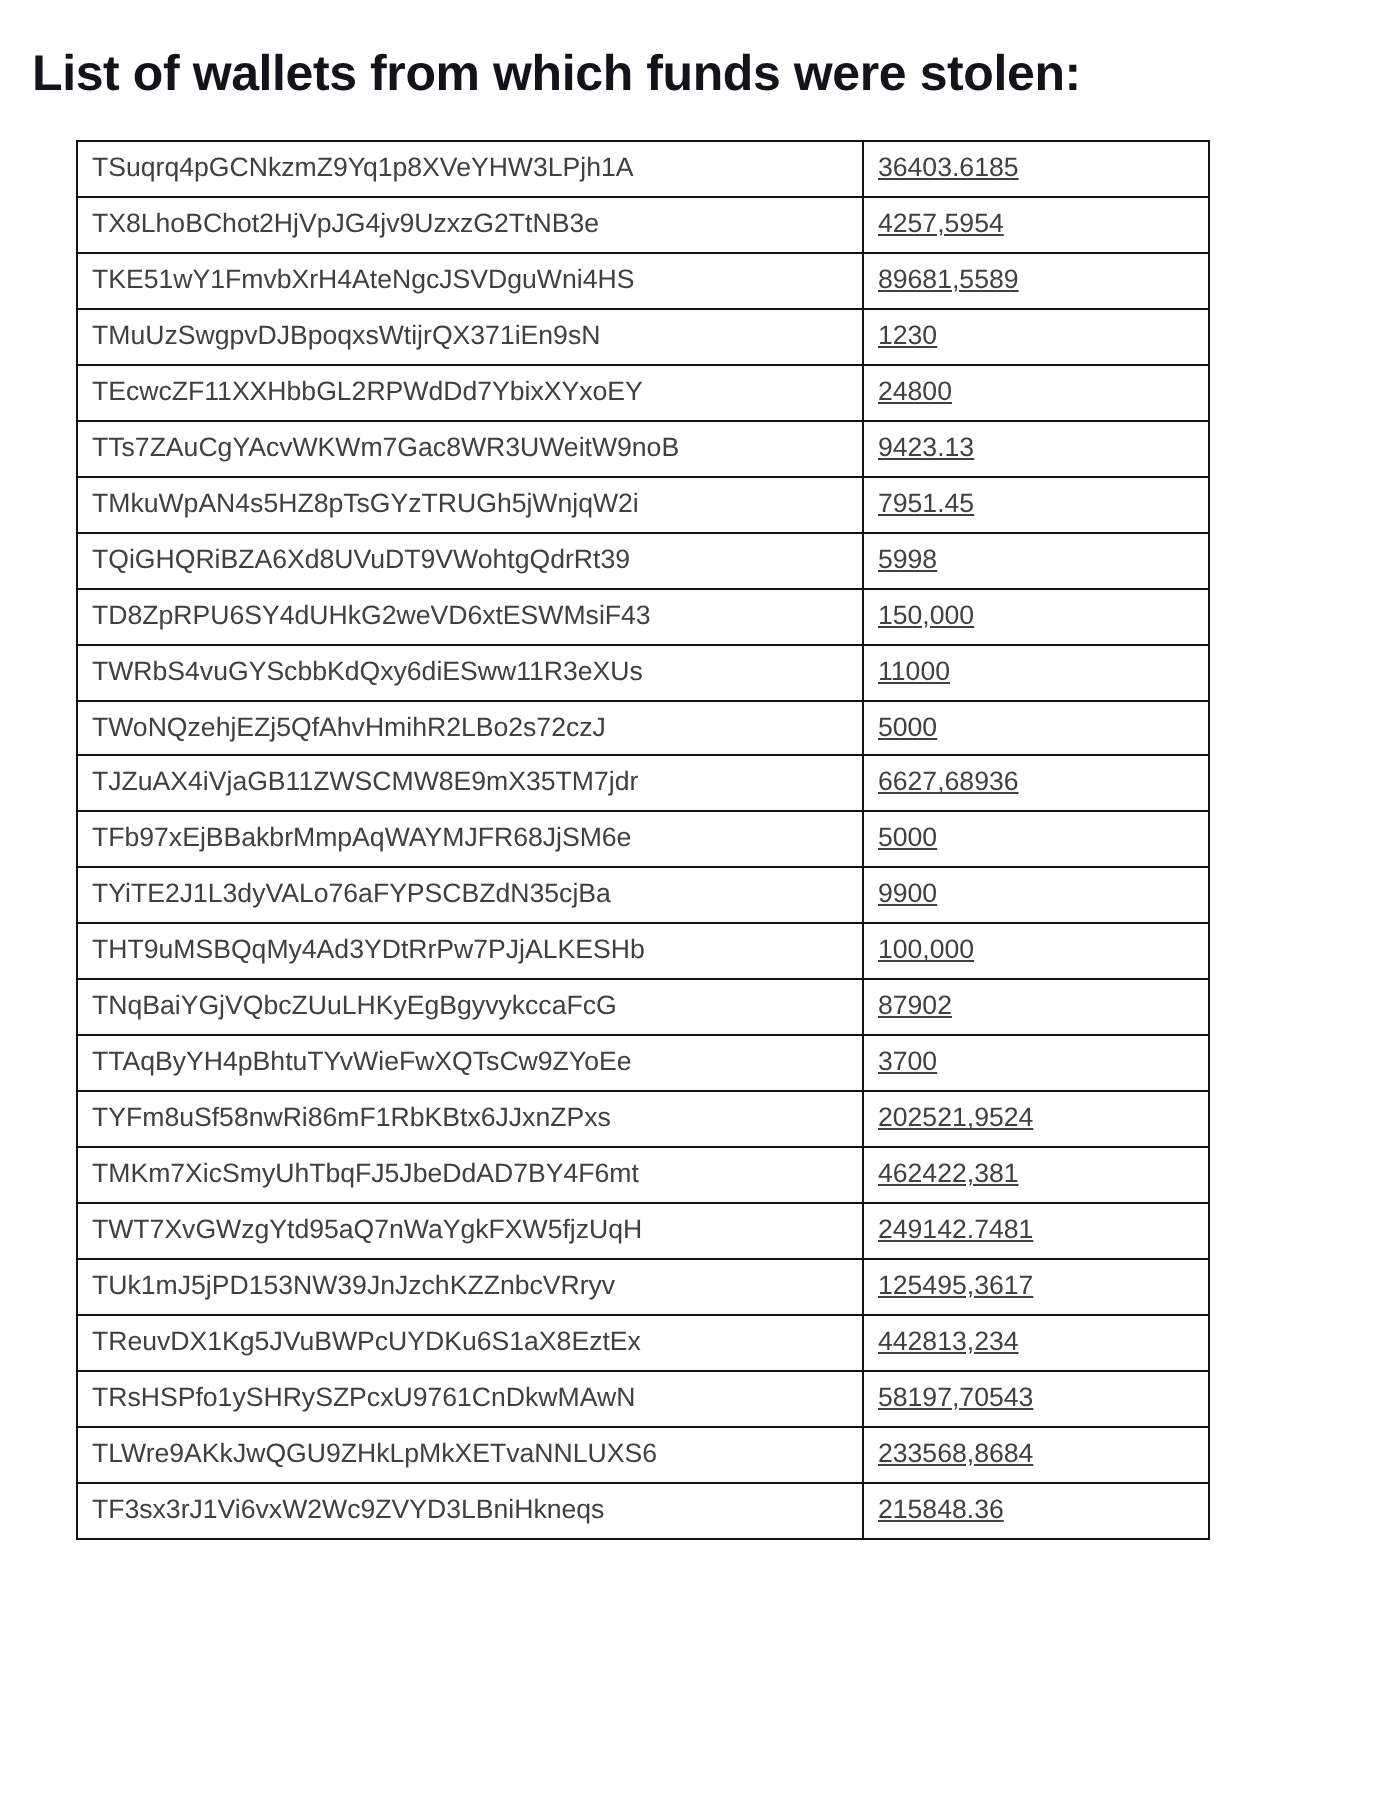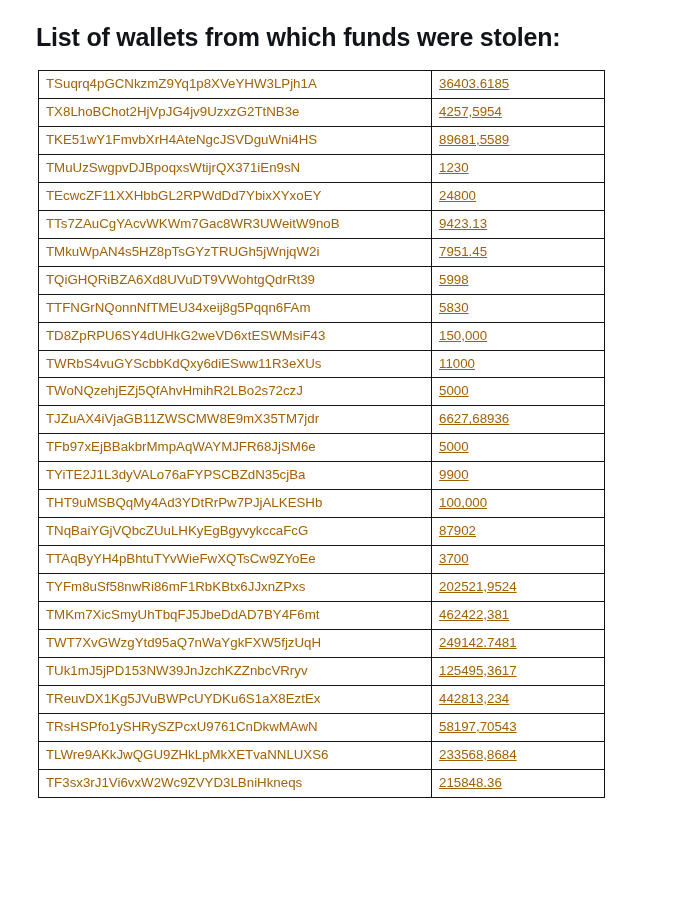--- a/index.html
+++ b/index.html
@@ -17,40 +17,40 @@
     width: 697px;
     box-sizing: border-box;
     padding: 0 0 0 0;
   }
   .page-title {
     font-size: 25px;
     font-weight: bold;
     letter-spacing: -0.2px;
     color: #111418;
     margin: 0;
-    padding: 22px 0 18px 36px;
+    padding: 22px 0 18px 16px;
     line-height: 1.2;
   }
   .table-wrap {
     padding: 0 34px 0 38px;
   }
   table.wallet-table {
     border-collapse: collapse;
     width: 536px;
     table-layout: fixed;
     background: #fff;
   }
   table.wallet-table td {
     border: 1px solid #111418;
     font-size: 13.3px;
     line-height: 1.2;
     padding: 5px 7px 6px 7px;
     height: 14px;
     vertical-align: middle;
-    color: #a16207;
+    color: #404040;
     overflow: hidden;
     white-space: nowrap;
   }
   td.addr {
     width: 378px;
   }
   td.amount {
     width: 158px;
     text-decoration: underline;
   }
@@ -87,24 +87,20 @@
             <td class="addr">TTs7ZAuCgYAcvWKWm7Gac8WR3UWeitW9noB</td>
             <td class="amount">9423.13</td>
           </tr>
           <tr>
             <td class="addr">TMkuWpAN4s5HZ8pTsGYzTRUGh5jWnjqW2i</td>
             <td class="amount">7951.45</td>
           </tr>
           <tr>
             <td class="addr">TQiGHQRiBZA6Xd8UVuDT9VWohtgQdrRt39</td>
             <td class="amount">5998</td>
-          </tr>
-          <tr>
-            <td class="addr">TTFNGrNQonnNfTMEU34xeij8g5Pqqn6FAm</td>
-            <td class="amount">5830</td>
           </tr>
           <tr>
             <td class="addr">TD8ZpRPU6SY4dUHkG2weVD6xtESWMsiF43</td>
             <td class="amount">150,000</td>
           </tr>
           <tr>
             <td class="addr">TWRbS4vuGYScbbKdQxy6diESww11R3eXUs</td>
             <td class="amount">11000</td>
           </tr>
           <tr>

